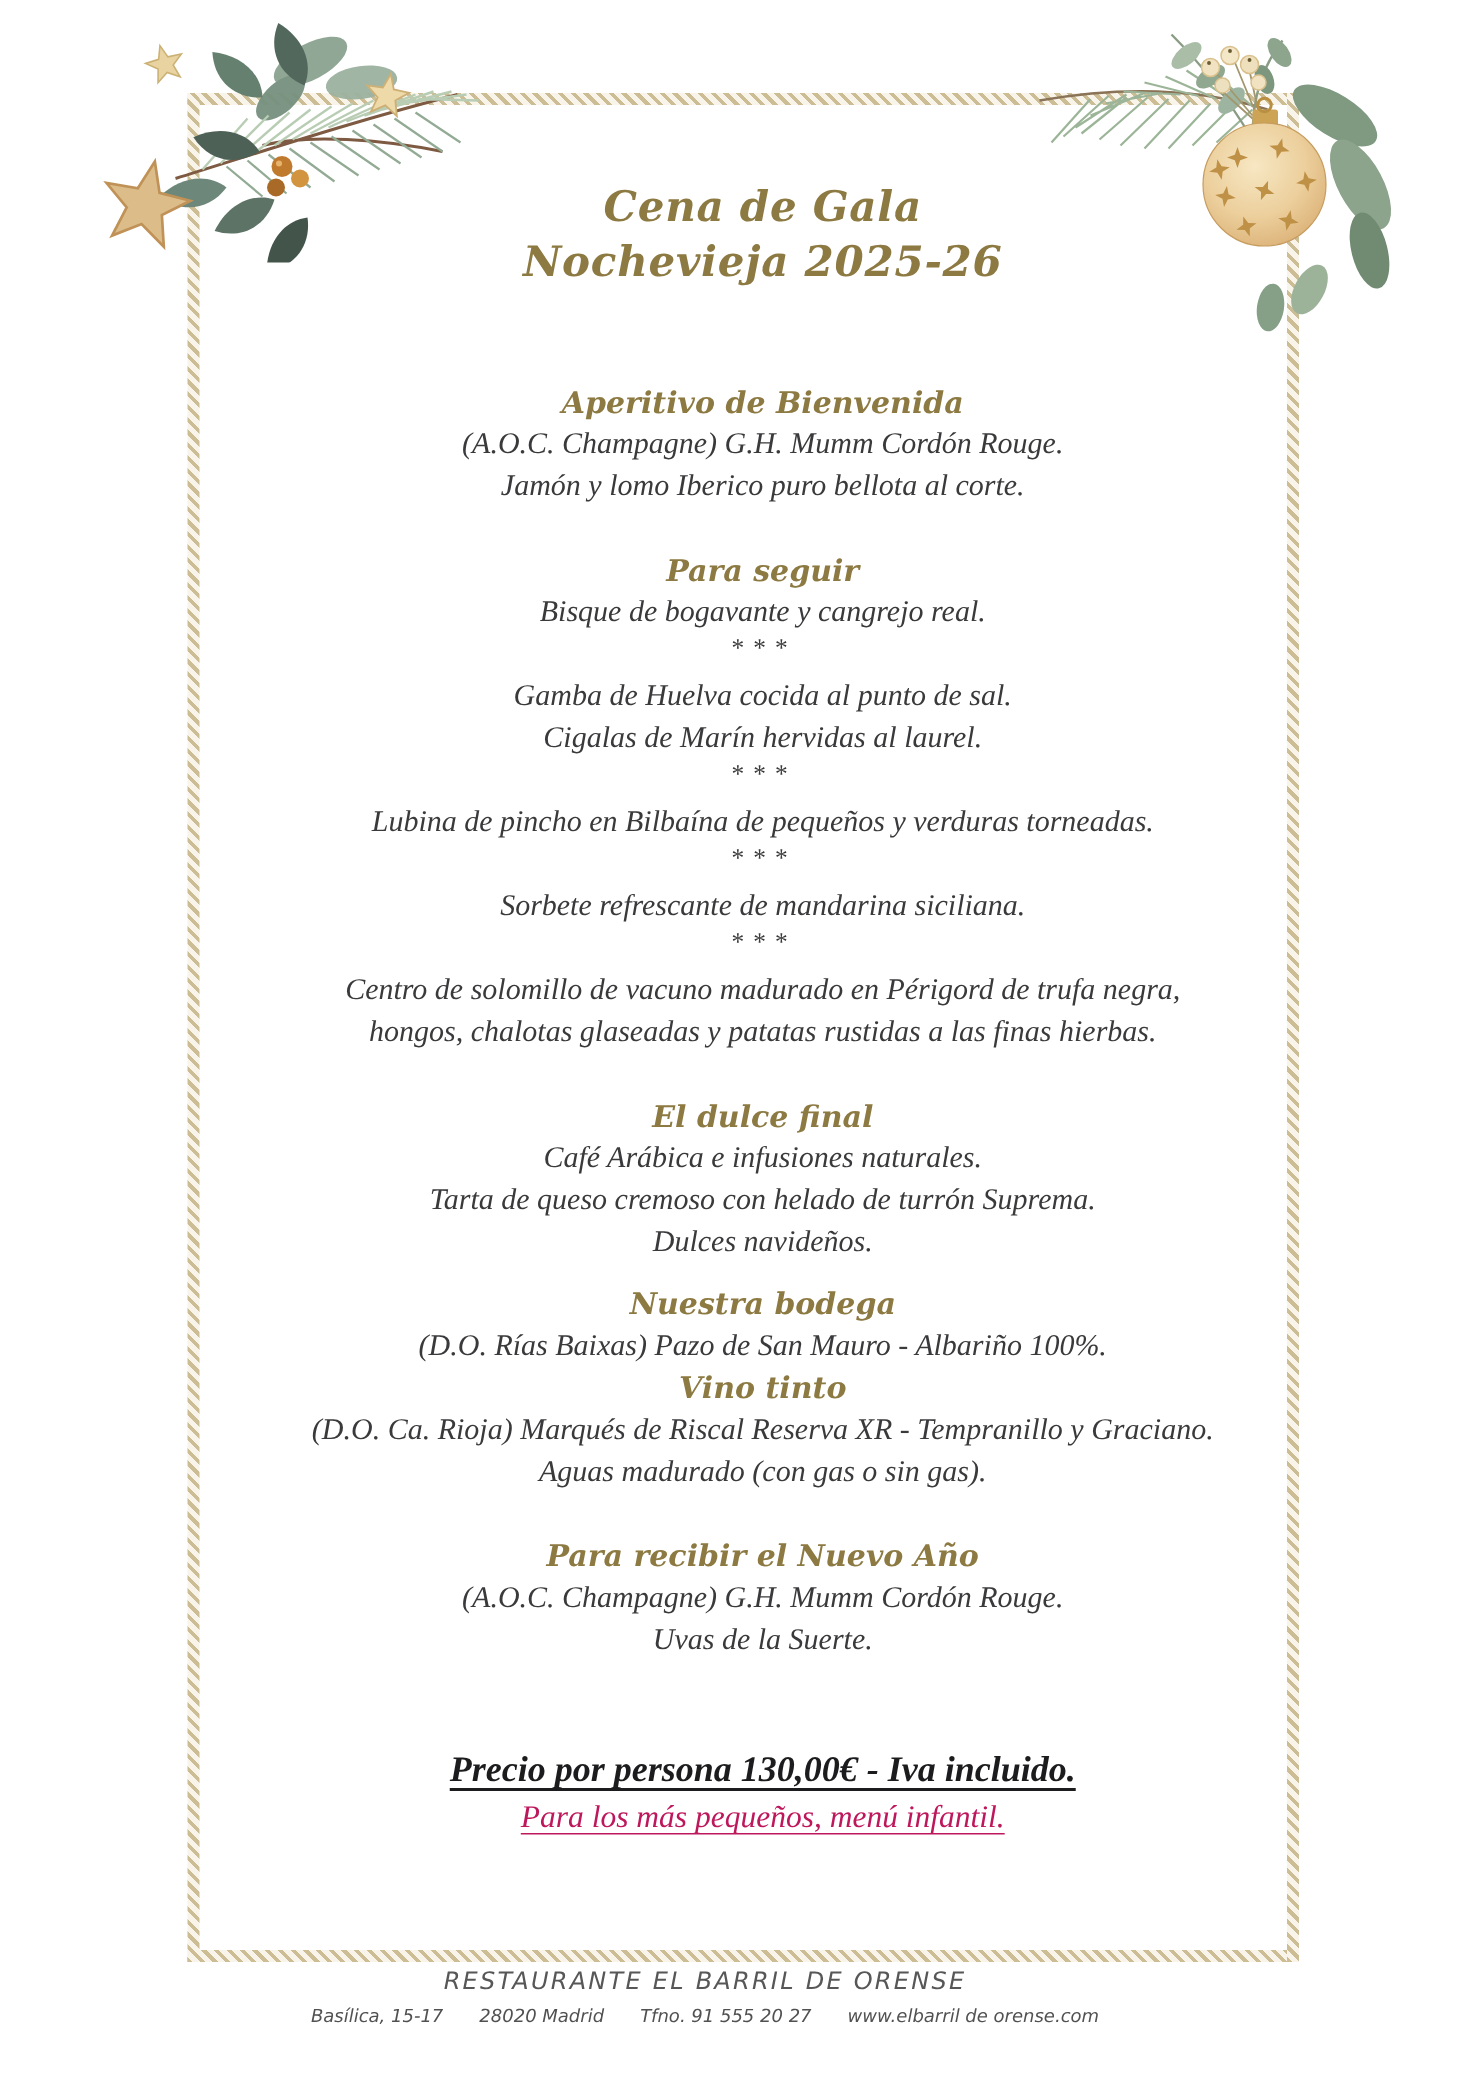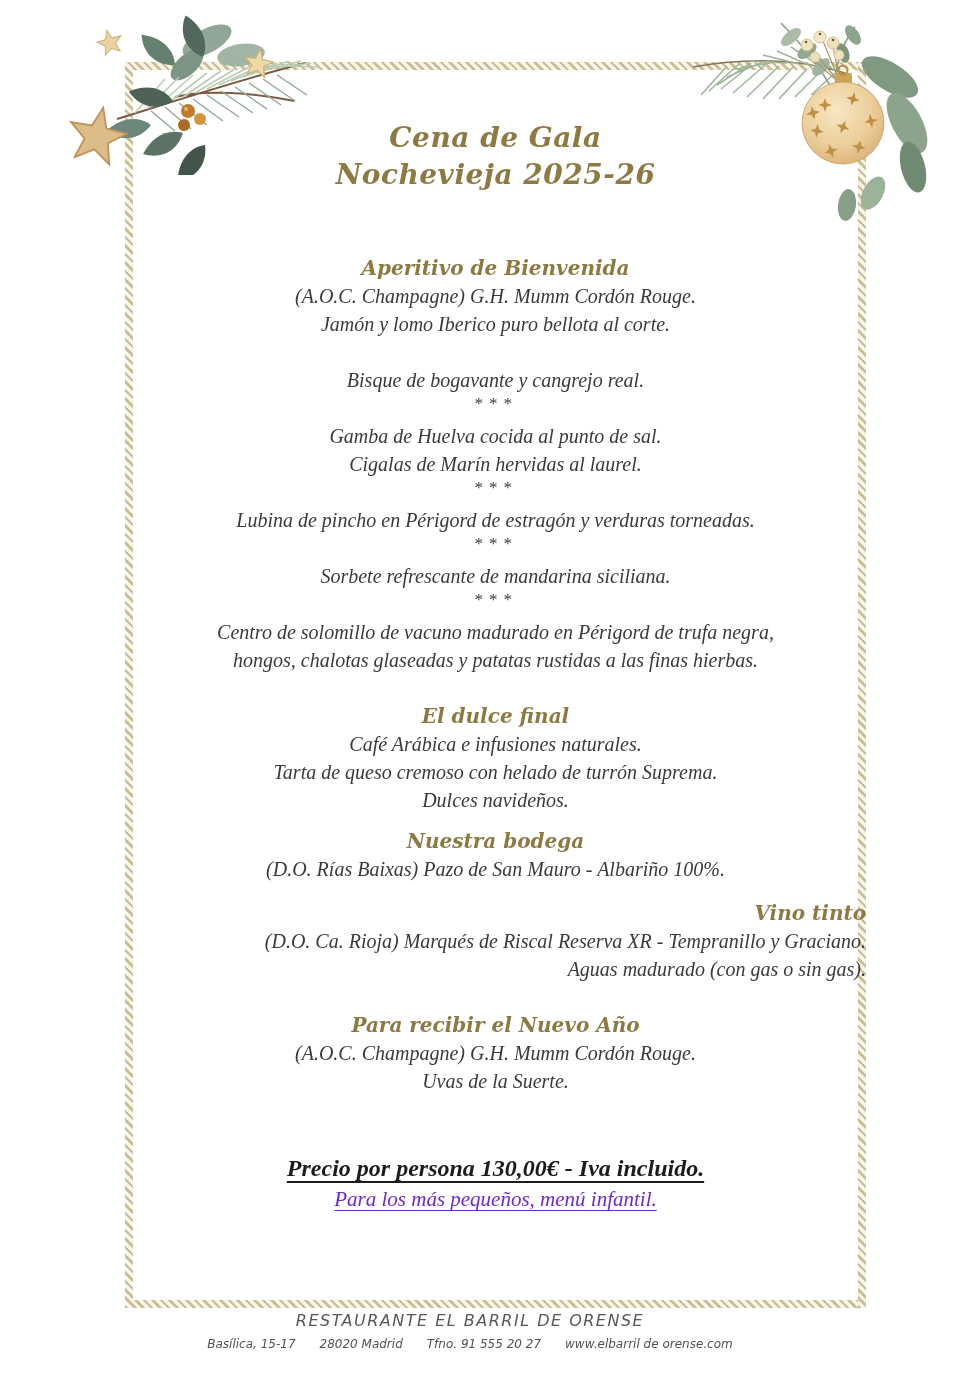--- a/index.html
+++ b/index.html
@@ -11,38 +11,38 @@
   .rope.top{left:125px;top:62px;width:741px;height:8px;}
   .rope.bottom{left:125px;top:1300px;width:741px;height:8px;}
   .rope.left{left:125px;top:62px;width:8px;height:1246px;}
   .rope.right{left:858px;top:62px;width:8px;height:1246px;}
 
   .deco{position:absolute;}
   .deco.tl{left:55px;top:5px;}
   .deco.tr{left:685px;top:15px;}
 
   
-  .content{position:absolute;left:125px;top:0;width:741px;text-align:center;padding-top:119px;}
+  .content{position:absolute;left:138px;top:0;width:741px;text-align:center;padding-top:119px;}
   .title-line{font-family:"DejaVu Serif",serif;font-weight:bold;font-style:italic;
               font-size:28px;line-height:37px;color:#8d7a42;letter-spacing:.5px;}
   .menu-section .heading{margin:0;font-family:"DejaVu Serif",serif;font-weight:bold;font-style:italic;
               font-size:20px;line-height:28px;color:#8d7a42;}
   .line{margin:0;font-style:italic;font-size:20px;line-height:28px;color:#3a3a3c;}
   .line.sep{line-height:20px;margin-bottom:8px;font-size:17px;letter-spacing:6px;color:#3a3a3c;}
   .sec-1{margin-top:61px;}
   .sec-2{margin-top:28px;}
   .sec-3{margin-top:28px;}
   .sec-4{margin-top:13px;}
-  .sec-5{margin-top:16px;text-align:right;}
+  .sec-5{margin-top:0;}
   .sec-6{margin-top:28px;}
 
   .pricing{margin-top:57px;}
   .price-main{margin:0;font-weight:bold;font-style:italic;font-size:24px;line-height:32px;color:#1c1c1e;
               text-decoration:underline;text-underline-offset:5px;text-decoration-thickness:2px;}
-  .price-children{margin:0;font-style:italic;font-size:21px;line-height:30px;color:#6d28d9;
+  .price-children{margin:0;font-style:italic;font-size:21px;line-height:30px;color:#be185d;
               text-decoration:underline;text-underline-offset:4px;text-decoration-thickness:1.2px;text-align:center;}
 
   
   .footer{position:absolute;left:0;top:1310px;width:940px;text-align:center;
           font-family:"DejaVu Sans",sans-serif;font-style:oblique;color:#575757;}
   .footer .name{font-size:16px;line-height:22px;letter-spacing:1.5px;}
   .footer .addr{display:flex;justify-content:center;gap:24px;font-size:12px;line-height:24px;color:#515151;}
 </style>
 </head>
 <body>
@@ -161,26 +161,27 @@
     <div class="title-line">Cena de Gala</div>
     <div class="title-line">Nochevieja 2025-26</div>
 
     <section class="menu-section sec-1">
       <h3 class="heading">Aperitivo de Bienvenida</h3>
       <p class="line">(A.O.C. Champagne) G.H. Mumm Cordón Rouge.</p>
       <p class="line">Jamón y lomo Iberico puro bellota al corte.</p>
     </section>
 
     <section class="menu-section sec-2">
+      <h3 class="heading">Para seguir</h3>
       <p class="line">Bisque de bogavante y cangrejo real.</p>
       <p class="line sep">***</p>
       <p class="line">Gamba de Huelva cocida al punto de sal.</p>
       <p class="line">Cigalas de Marín hervidas al laurel.</p>
       <p class="line sep">***</p>
-      <p class="line">Lubina de pincho en Périgord de estragón y verduras torneadas.</p>
+      <p class="line">Lubina de pincho en Bilbaína de pequeños y verduras torneadas.</p>
       <p class="line sep">***</p>
       <p class="line">Sorbete refrescante de mandarina siciliana.</p>
       <p class="line sep">***</p>
       <p class="line">Centro de solomillo de vacuno madurado en Périgord de trufa negra,</p>
       <p class="line">hongos, chalotas glaseadas y patatas rustidas a las finas hierbas.</p>
     </section>
 
     <section class="menu-section sec-3">
       <h3 class="heading">El dulce final</h3>
       <p class="line">Café Arábica e infusiones naturales.</p>

